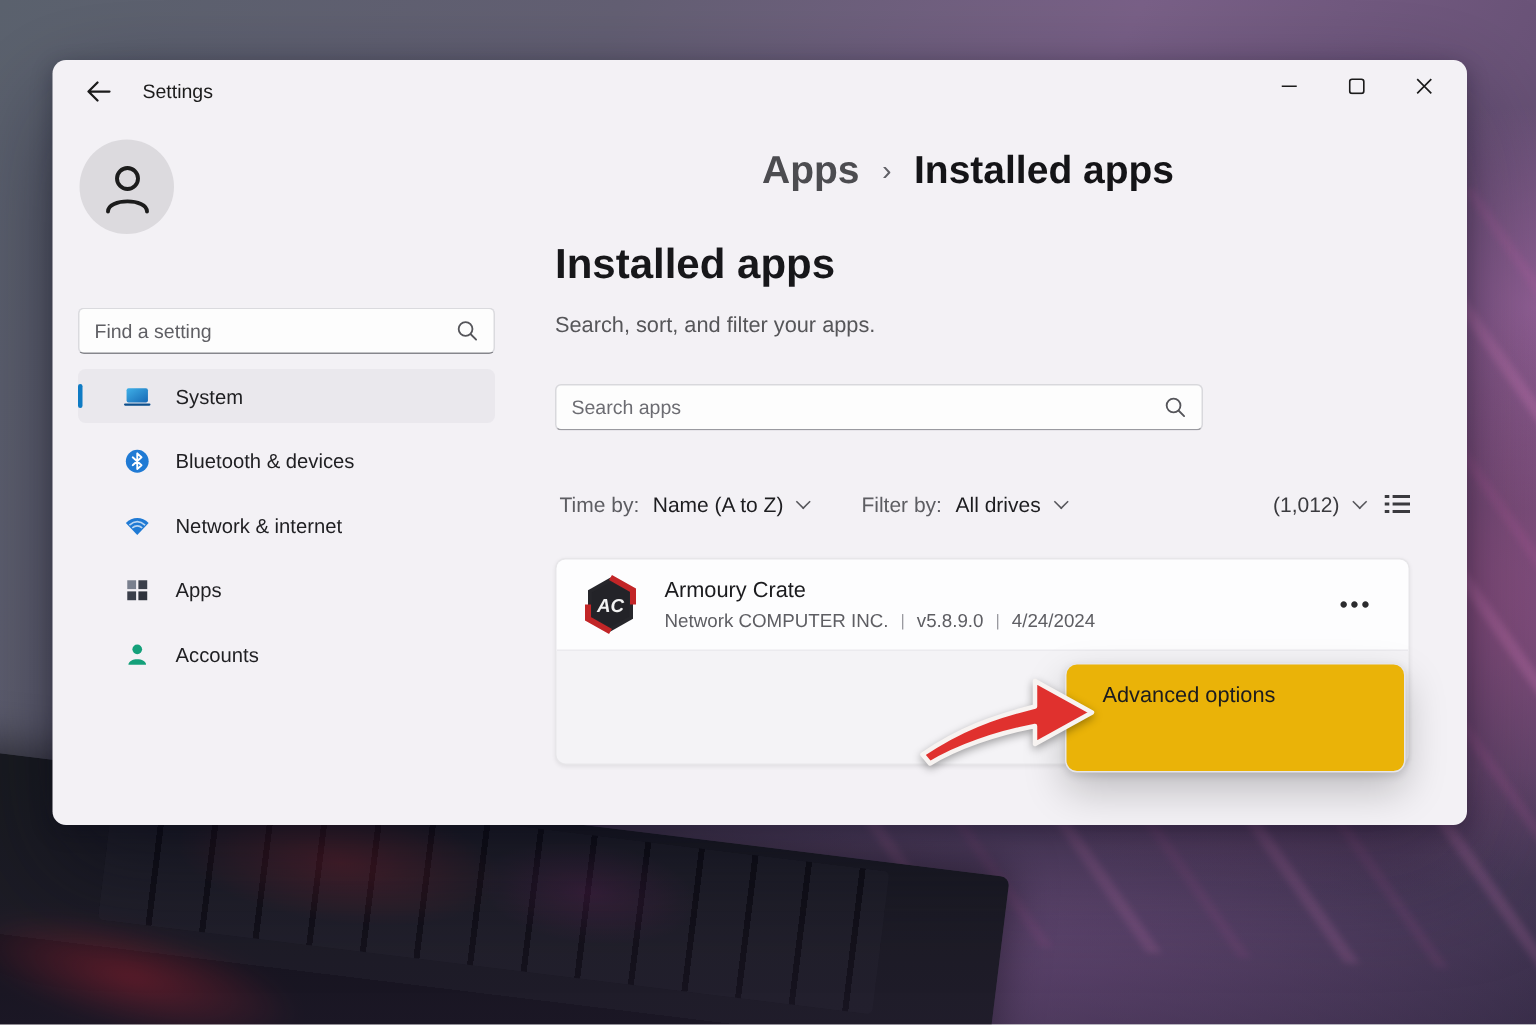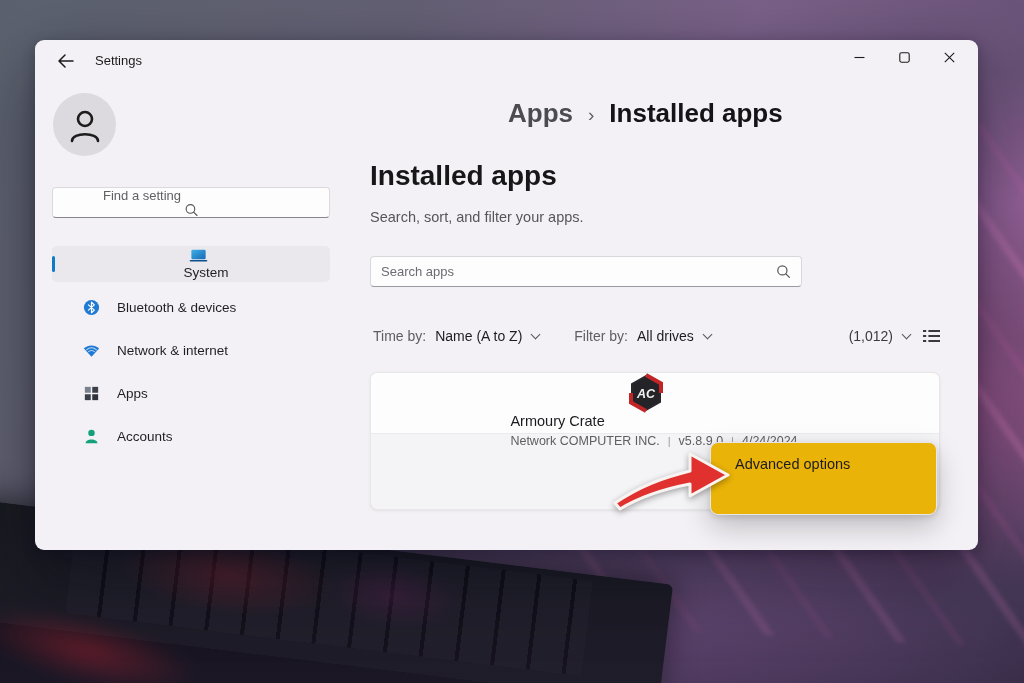--- a/index.html
+++ b/index.html
@@ -68,37 +68,37 @@
     background:#dcdade; display:flex; align-items:center; justify-content:center;
   }
 
   .breadcrumb { position:absolute; left:473px; top:58px; display:flex; align-items:center; white-space:nowrap; }
   .bc-parent { font-size:26px; font-weight:700; color:#4c4c50; }
   .bc-sep { font-size:19px; color:#606066; margin:0 15px; padding-top:2px; }
   .bc-current { font-size:26px; font-weight:700; color:#141417; }
 
   
   .side-search {
-    position:absolute; left:17px; top:147px; width:278px; height:31px;
+    position:absolute; left:17px; top:165px; width:278px; height:31px;
     background:#fdfdfd; border:1px solid #dadade; border-bottom-color:#86868c;
-    border-radius:4px; display:flex; align-items:center; padding:0 10px;flex-direction:column;
+    border-radius:4px; display:flex; align-items:center; padding:0 10px;
   }
   .side-search input, .main-search input {
     flex:1; border:none; outline:none; background:transparent;
     font-family:"Liberation Sans", sans-serif; font-size:13px; color:#2b2b2b;
   }
   .side-search input::placeholder { color:#5f5f64; }
   .main-search input::placeholder { color:#6c6c72; }
 
   .nav { position:absolute; left:17px; top:206px; width:278px; }
   .nav-item {
     position:relative; height:36px; margin-bottom:7px; border-radius:5px;
     display:flex; align-items:center; padding-left:30px; cursor:pointer;
   }
-  .nav-item.selected { background:#eae8ed;flex-direction:column; }
+  .nav-item.selected { background:#eae8ed; }
   .nav-item.selected::before {
     content:""; position:absolute; left:0px; top:10px; width:3px; height:16px;
     border-radius:2px; background:var(--accent);
   }
   .nav-icon { width:19px; height:19px; margin-right:16px; flex:0 0 auto; }
   .nav-label { font-size:13.5px; color:#1f1f22; }
 
   
   .h1 { position:absolute; left:335px; top:120px; font-size:28px; font-weight:700; color:#17171a; }
   .subtitle { position:absolute; left:335px; top:169px; font-size:14.5px; color:#565659; }
@@ -120,21 +120,21 @@
   .listview-icon { margin-left:12px; display:flex; align-items:center; cursor:pointer; }
 
   
   .card {
     position:absolute; left:335px; top:332px; width:570px; height:138px;
     border-radius:7px; overflow:hidden; background:#f4f3f6;
     border:1px solid rgba(0,0,0,.05); box-shadow:0 1px 3px rgba(0,0,0,.07);
   }
   .card-row1 {
     height:61px; background:#fdfdfe; border-bottom:1px solid #ebeaee;
-    display:flex; align-items:center; padding:0 18px 0 16px;flex-direction:column;
+    display:flex; align-items:center; padding:0 18px 0 16px;
   }
   .app-icon { width:40px; height:40px; margin-right:16px; flex:0 0 auto; }
   .app-name { font-size:14.5px; color:#1b1b1e; margin-bottom:5px; }
   .app-meta { font-size:12.5px; color:#5e5e63; display:flex; align-items:center; }
   .meta-sep { margin:0 8px; color:#9a9aa0; font-size:11px; }
   .more-btn {
     margin-left:auto; width:34px; height:26px; border-radius:4px;
     display:flex; align-items:center; justify-content:center;
     color:#2b2b2e; font-size:15px; letter-spacing:2px; cursor:pointer; font-weight:700;
   }

